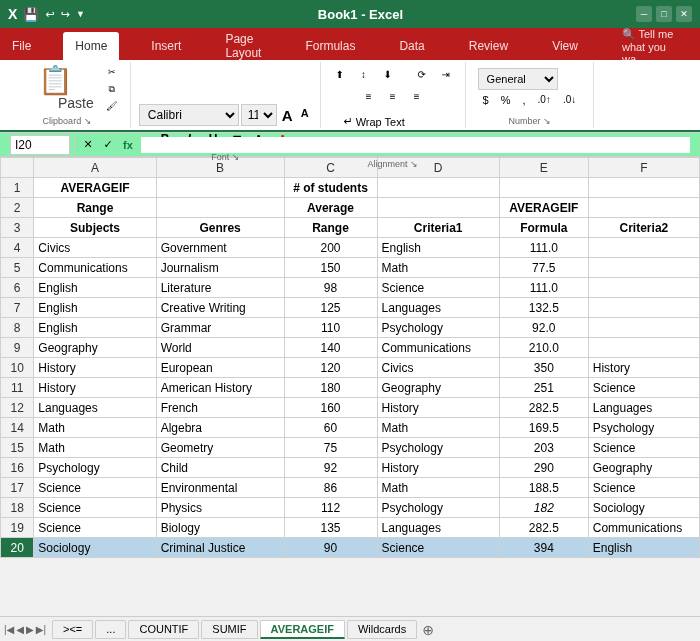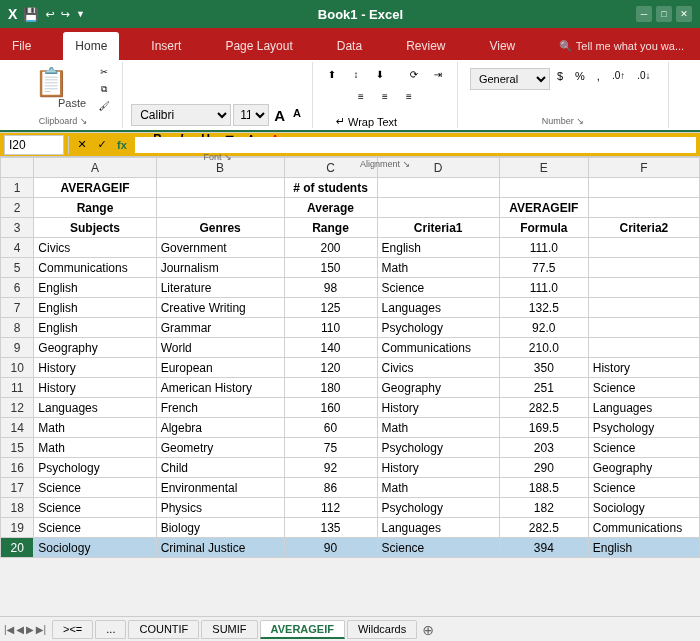--- a/index.html
+++ b/index.html
@@ -27,21 +27,21 @@
     .ribbon-tab { padding: 4px 12px; font-size: 12px; cursor: pointer; color: rgba(255,255,255,0.85); height: 28px; display: flex; align-items: center; }
     .ribbon-tab.active { background: #fff; color: #333; border-radius: 3px 3px 0 0; font-weight: 500; }
 
     .ribbon-content { display: flex; align-items: stretch; padding: 2px 4px; height: 72px; border-bottom: 2px solid #217346; }
     .ribbon-group { display: flex; flex-direction: column; align-items: flex-start; padding: 2px 8px; border-right: 1px solid #e0e0e0; }
     .ribbon-group-label { font-size: 9px; color: #666; margin-top: auto; padding-top: 2px; align-self: center; }
     .ribbon-group-content { display: flex; align-items: center; gap: 2px; flex: 1; }
 
     .paste-btn { display: flex; flex-direction: column; align-items: center; padding: 2px 6px; cursor: pointer; }
     .paste-icon { font-size: 28px; color: #217346; line-height: 1; }
-    .paste-label { font-size: 11px; color: #444; margin-left: 40px; }
+    .paste-label { font-size: 14px; color: #444; margin-left: 40px; }
 
     .small-btns { display: flex; flex-direction: column; gap: 1px; }
     .small-btn { width: 20px; height: 16px; display: flex; align-items: center; justify-content: center; font-size: 9px; cursor: pointer; border: 1px solid transparent; border-radius: 2px; }
     .font-row1 { display: flex; align-items: center; gap: 2px; }
     .font-row2 { display: flex; align-items: center; gap: 2px; }
 
     .font-select { border: 1px solid #ccc; padding: 1px 4px; font-size: 12px; width: 100px; height: 22px; }
     .size-select { border: 1px solid #ccc; padding: 1px 2px; font-size: 12px; width: 36px; height: 22px; }
     .aa-btns { display: flex; gap: 2px; }
     .aa-btn { font-size: 13px; font-weight: bold; cursor: pointer; padding: 0 3px; }
@@ -49,27 +49,27 @@
     .format-btn { font-size: 12px; font-weight: bold; cursor: pointer; padding: 1px 5px; border: 1px solid transparent; border-radius: 2px; width: 22px; height: 22px; display: flex; align-items: center; justify-content: center; }
     .format-btn.bold { font-weight: 900; }
     .format-btn.italic { font-style: italic; }
     .format-btn.underline { text-decoration: underline; }
     .align-row { display: flex; gap: 2px; }
     .align-btn { width: 22px; height: 20px; display: flex; align-items: center; justify-content: center; cursor: pointer; font-size: 10px; border: 1px solid transparent; border-radius: 2px; }
 
     .wrap-merge { display: flex; flex-direction: column; gap: 3px; padding: 4px 0; }
     .wrap-btn { display: flex; align-items: center; gap: 3px; padding: 2px 6px; cursor: pointer; font-size: 11px; border: 1px solid transparent; border-radius: 2px; white-space: nowrap; }
 
-    .number-section { display: flex; flex-direction: row; gap: 2px; padding: 4px 4px; }
+    .number-section { display: flex; flex-direction: column; gap: 2px; padding: 4px 4px; }
     .number-format { border: 1px solid #ccc; padding: 1px 4px; font-size: 11px; width: 80px; height: 22px; }
     .number-btns { display: flex; gap: 2px; }
     .num-btn { padding: 1px 4px; border: 1px solid transparent; cursor: pointer; font-size: 11px; border-radius: 2px; }
 
     
-    .formula-bar { display: flex; align-items: center; height: 24px; background: #eab308; border-bottom: 1px solid #ccc; padding: 0 4px; gap: 4px; }
+    .formula-bar { display: flex; align-items: center; height: 24px; background: #86efac; border-bottom: 1px solid #ccc; padding: 0 10px; gap: 4px; }
     .name-box { width: 60px; border: 1px solid #ccc; padding: 1px 4px; font-size: 12px; height: 20px; }
     .formula-divider { width: 1px; height: 18px; background: #ccc; }
     .formula-icons { display: flex; gap: 2px; }
     .formula-icon { width: 18px; height: 18px; display: flex; align-items: center; justify-content: center; font-size: 11px; cursor: pointer; }
     .formula-input { flex: 1; border: none; font-size: 12px; outline: none; padding: 1px 4px; }
 
     
     .spreadsheet-container { overflow: auto; height: calc(641px - 28px - 32px - 72px - 24px - 26px); }
 
     table { border-collapse: collapse; width: 100%; }
@@ -110,20 +110,21 @@
     <div class="win-btn">✕</div>
   </div>
 </div>
 
 <div class="ribbon">
   <div class="ribbon-tabs">
     <div class="ribbon-tab">File</div>
     <div class="ribbon-tab active">Home</div>
     <div class="ribbon-tab">Insert</div>
     <div class="ribbon-tab">Page Layout</div>
+    <div class="ribbon-tab">Formulas</div>
     <div class="ribbon-tab">Data</div>
     <div class="ribbon-tab">Review</div>
     <div class="ribbon-tab">View</div>
     <div class="ribbon-tab" style="font-size:11px;">🔍 Tell me what you wa...</div>
   </div>
 
   <div class="ribbon-content">
 
     <div class="ribbon-group">
       <div class="ribbon-group-content" style="flex-direction:row; align-items:center;">
@@ -391,21 +392,21 @@
           <td>Math</td>
           <td style="text-align: center;">188.5</td>
           <td>Science</td>
         </tr>
         <tr>
           <td>18</td>
           <td>Science</td>
           <td>Physics</td>
           <td style="text-align: center;">112</td>
           <td>Psychology</td>
-          <td style="text-align: center;">182</td>
+          <td style="text-align: center; font-style: italic;">182</td>
           <td>Sociology</td>
         </tr>
         <tr>
           <td>19</td>
           <td>Science</td>
           <td>Biology</td>
           <td style="text-align: center;">135</td>
           <td>Languages</td>
           <td style="text-align: center;">282.5</td>
           <td>Communications</td>

